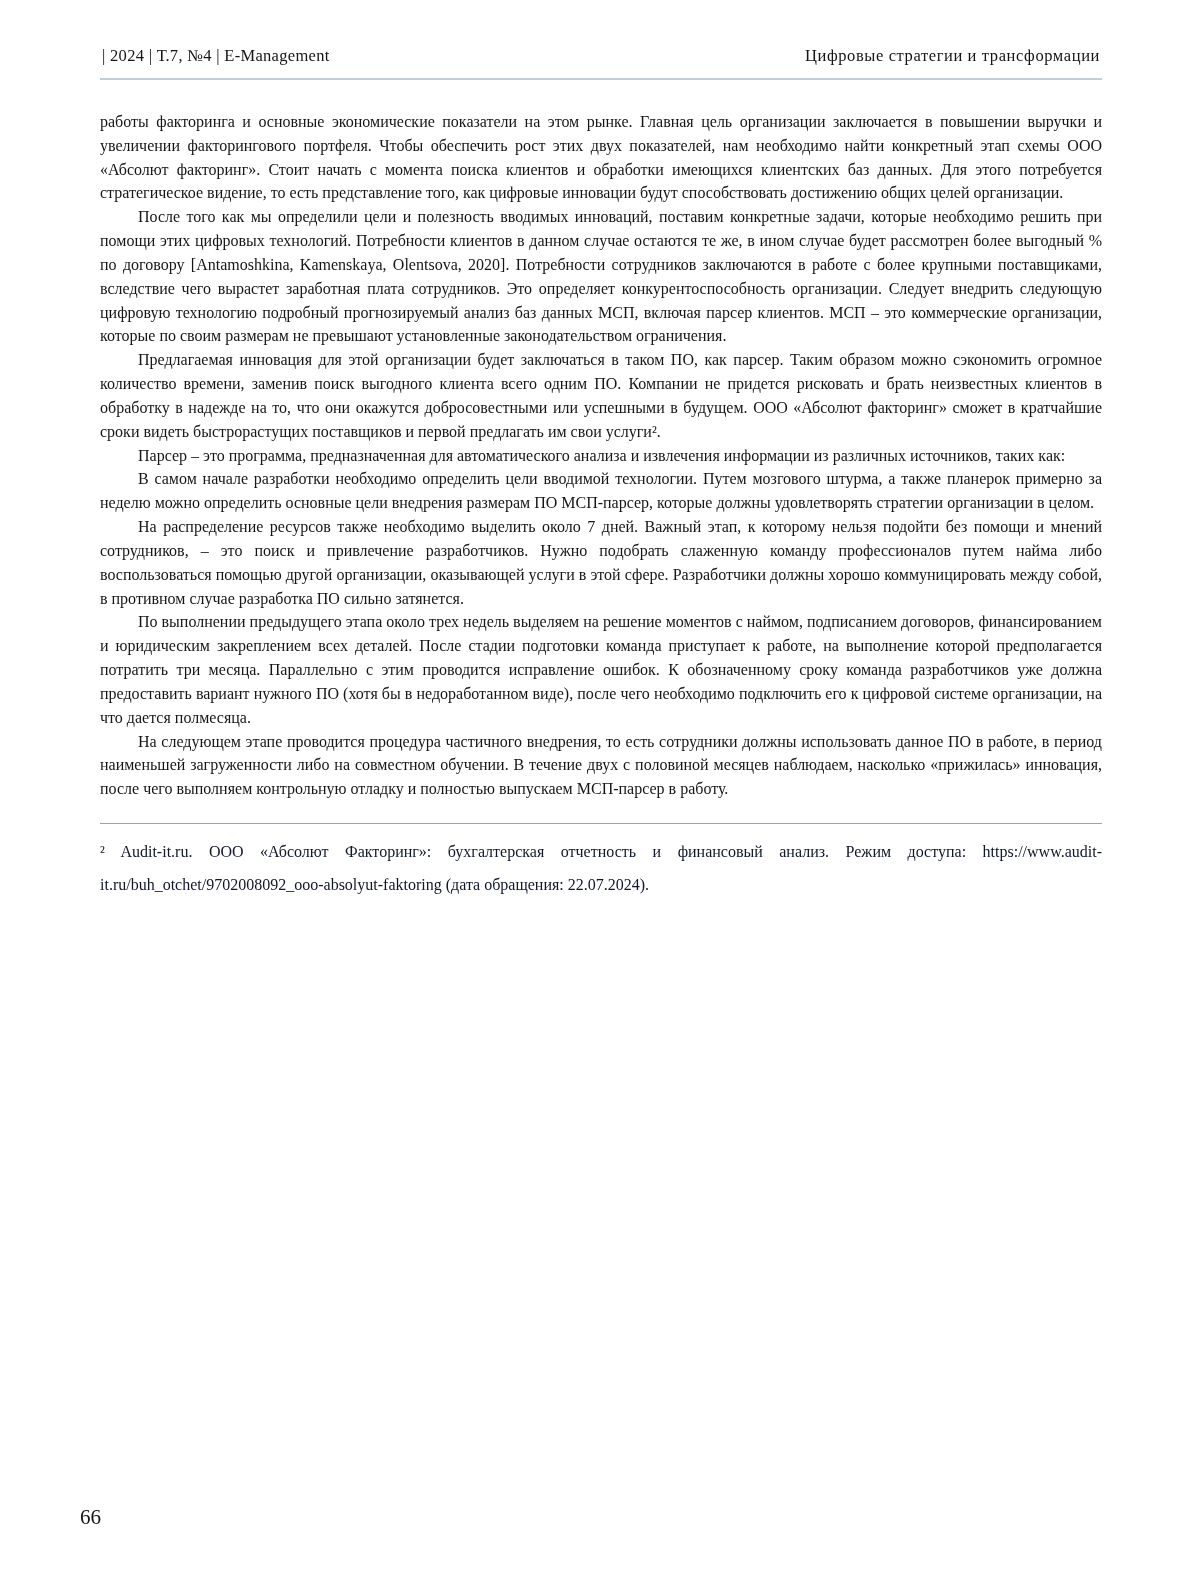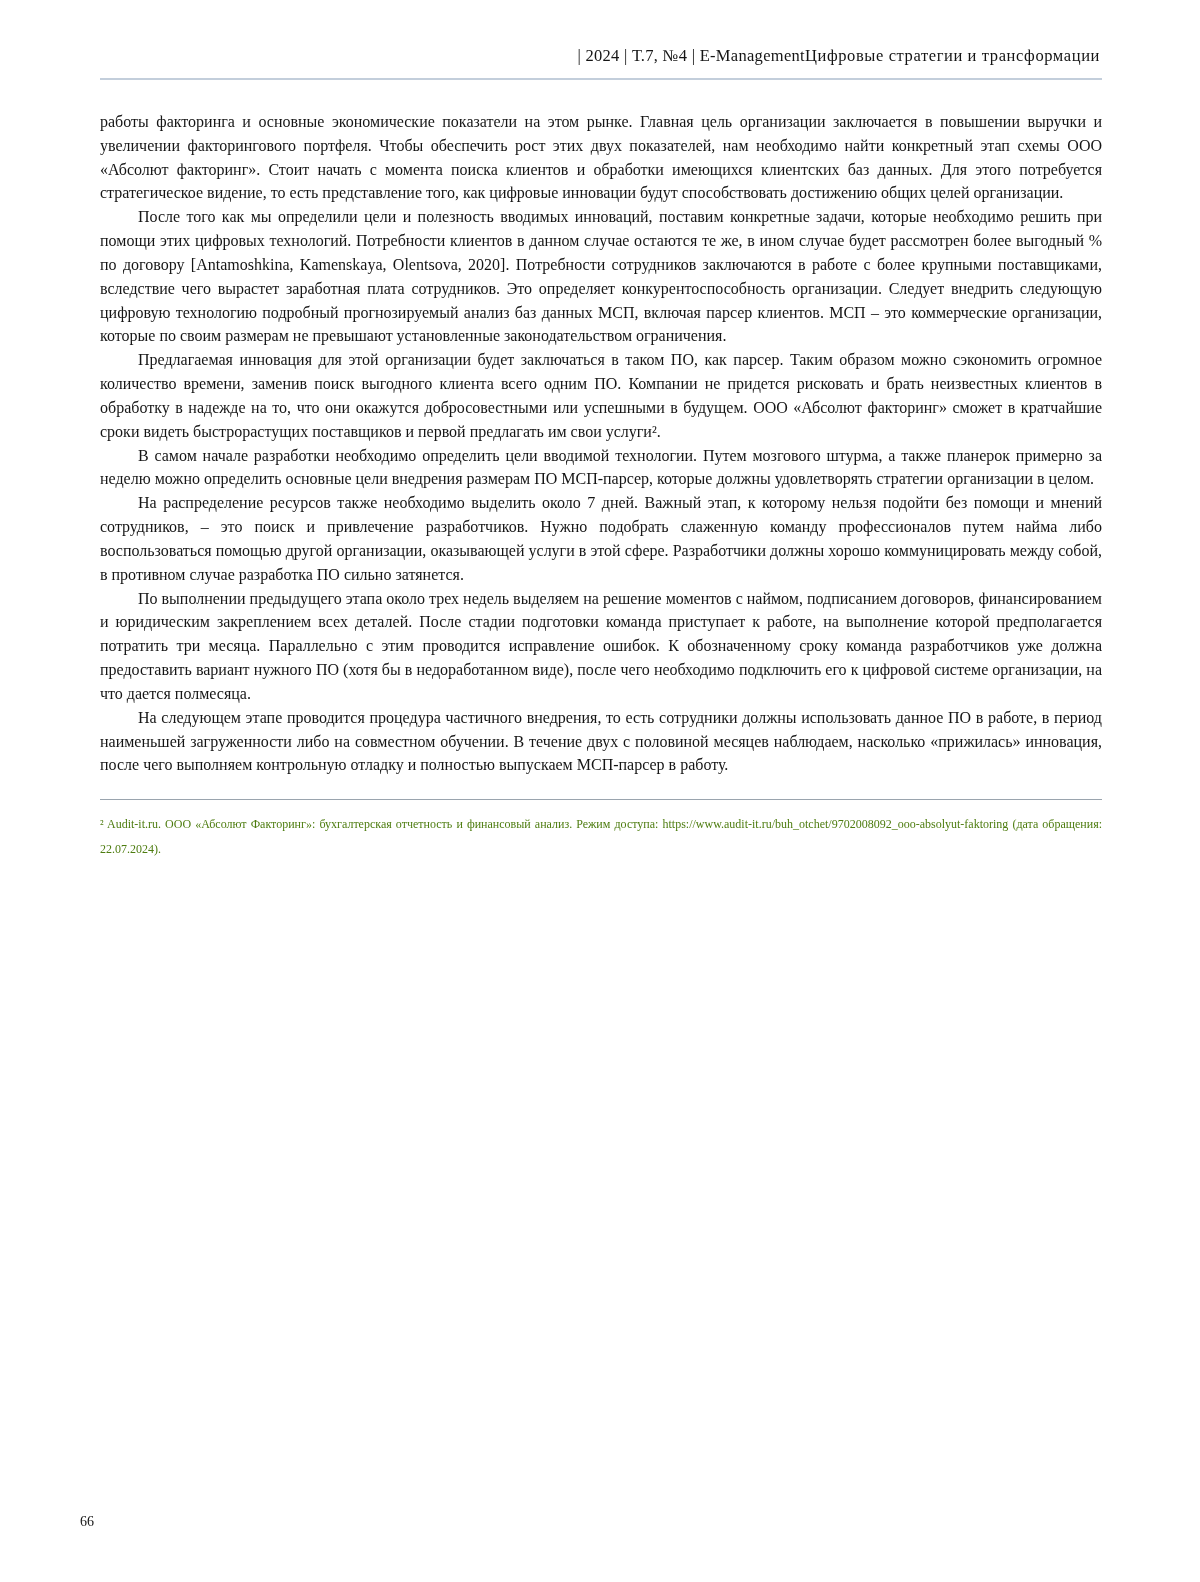--- a/index.html
+++ b/index.html
@@ -9,21 +9,21 @@
     box-sizing: border-box;
     position: relative;
     background: #ffffff;
     font-family: "Liberation Serif", serif;
     color: #151515;
     padding: 46px 98px 0 100px;
     overflow: hidden;
   }
   .page-header {
     display: flex;
-    justify-content: flex-end;
+    justify-content: space-between;
     align-items: baseline;
     font-size: 16.5px;
     padding: 0 2px 12px 2px;
   }
   .header-left { letter-spacing: 0.3px; }
   .header-right { letter-spacing: 0.6px; }
   .header-rule {
     height: 0;
     border-top: 2px solid #c3cedb;
     margin: 0 0 30px 0;
@@ -35,48 +35,49 @@
     text-align: justify;
     text-indent: 38px;
   }
   .article-body p.noindent { text-indent: 0; }
   .footnote-rule {
     height: 0;
     border-top: 1px solid #9aa4ae;
     margin: 22px 0 12px 0;
   }
   .footnote {
-    font-size: 12px;
+    font-size: 16px;
     line-height: 2.05;
     text-align: justify;
-    color: #4d7c0f;
+    color: #0f172a;
   }
   .page-number {
     position: absolute;
     left: 80px;
     bottom: 52px;
-    font-size: 14px;
+    font-size: 21px;
   }
 </style>
 </head>
 <body>
 
 <div class="page">
 
   <header class="page-header">
     <span class="header-left">|  2024  |  Т.7, №4  |  E-Management</span>
     <span class="header-right">Цифровые стратегии и трансформации</span>
   </header>
 
   <div class="header-rule"></div>
 
   <main class="article-body">
     <p class="noindent">работы факторинга и основные экономические показатели на этом рынке. Главная цель организации заключается в повышении выручки и увеличении факторингового портфеля. Чтобы обеспечить рост этих двух показателей, нам необходимо найти конкретный этап схемы ООО «Абсолют факторинг». Стоит начать с момента поиска клиентов и обработки имеющихся клиентских баз данных. Для этого потребуется стратегическое видение, то есть представление того, как цифровые инновации будут способствовать достижению общих целей организации.</p>
     <p>После того как мы определили цели и полезность вводимых инноваций, поставим конкретные задачи, которые необходимо решить при помощи этих цифровых технологий. Потребности клиентов в данном случае остаются те же, в ином случае будет рассмотрен более выгодный % по договору [Antamoshkina, Kamenskaya, Olentsova, 2020]. Потребности сотрудников заключаются в работе с более крупными поставщиками, вследствие чего вырастет заработная плата сотрудников. Это определяет конкурентоспособность организации. Следует внедрить следующую цифровую технологию подробный прогнозируемый анализ баз данных МСП, включая парсер клиентов. МСП – это коммерческие организации, которые по своим размерам не превышают установленные законодательством ограничения.</p>
     <p>Предлагаемая инновация для этой организации будет заключаться в таком ПО, как парсер. Таким образом можно сэкономить огромное количество времени, заменив поиск выгодного клиента всего одним ПО. Компании не придется рисковать и брать неизвестных клиентов в обработку в надежде на то, что они окажутся добросовестными или успешными в будущем. ООО «Абсолют факторинг» сможет в кратчайшие сроки видеть быстрорастущих поставщиков и первой предлагать им свои услуги².</p>
+    <p>Парсер – это программа, предназначенная для автоматического анализа и извлечения информации из различных источников, таких как:</p>
     <p>В самом начале разработки необходимо определить цели вводимой технологии. Путем мозгового штурма, а также планерок примерно за неделю можно определить основные цели внедрения размерам ПО МСП-парсер, которые должны удовлетворять стратегии организации в целом.</p>
     <p>На распределение ресурсов также необходимо выделить около 7 дней. Важный этап, к которому нельзя подойти без помощи и мнений сотрудников, – это поиск и привлечение разработчиков. Нужно подобрать слаженную команду профессионалов путем найма либо воспользоваться помощью другой организации, оказывающей услуги в этой сфере. Разработчики должны хорошо коммуницировать между собой, в противном случае разработка ПО сильно затянется.</p>
     <p>По выполнении предыдущего этапа около трех недель выделяем на решение моментов с наймом, подписанием договоров, финансированием и юридическим закреплением всех деталей. После стадии подготовки команда приступает к работе, на выполнение которой предполагается потратить три месяца. Параллельно с этим проводится исправление ошибок. К обозначенному сроку команда разработчиков уже должна предоставить вариант нужного ПО (хотя бы в недоработанном виде), после чего необходимо подключить его к цифровой системе организации, на что дается полмесяца.</p>
     <p>На следующем этапе проводится процедура частичного внедрения, то есть сотрудники должны использовать данное ПО в работе, в период наименьшей загруженности либо на совместном обучении. В течение двух с половиной месяцев наблюдаем, насколько «прижилась» инновация, после чего выполняем контрольную отладку и полностью выпускаем МСП-парсер в работу.</p>
   </main>
 
   <div class="footnote-rule"></div>
 
   <div class="footnote">² Audit-it.ru. ООО «Абсолют Факторинг»: бухгалтерская отчетность и финансовый анализ. Режим доступа: https://www.audit-it.ru/buh_otchet/9702008092_ooo-absolyut-faktoring (дата обращения: 22.07.2024).</div>
 

